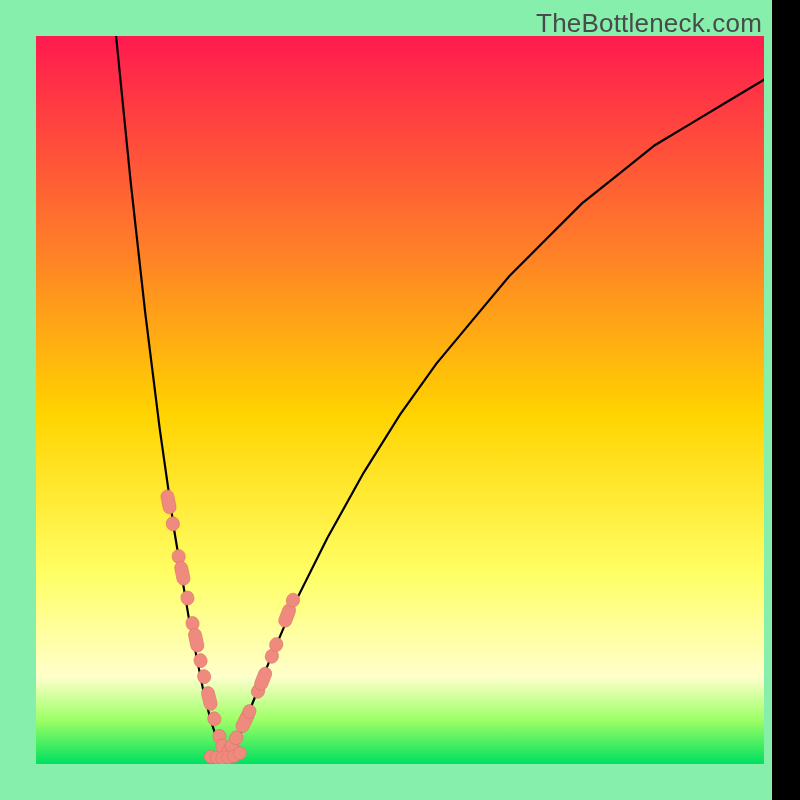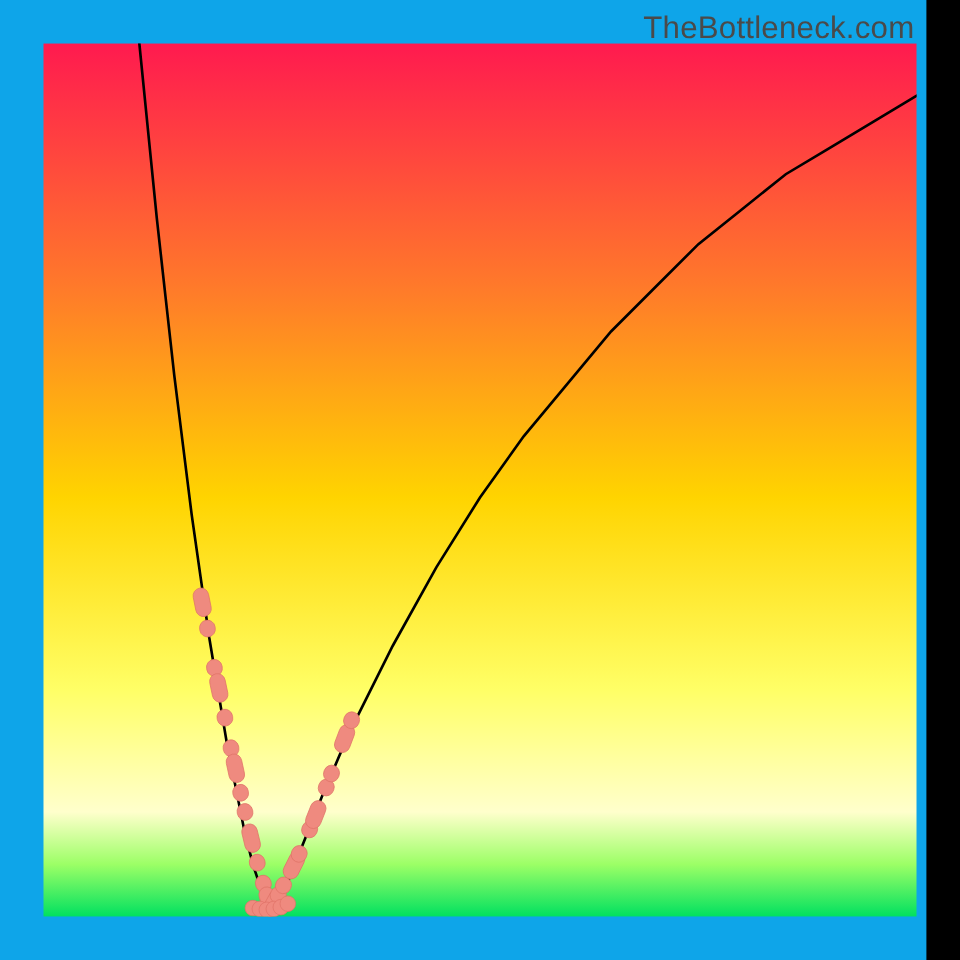--- a/index.html
+++ b/index.html
@@ -10,21 +10,21 @@
     overflow: hidden;
     background: #000;
     font-family: Arial, Helvetica, sans-serif;
   }
   .frame {
     position: absolute;
     left: 0;
     top: 0;
     width: 772px;
     height: 800px;
-    background: #0ea5e9;
+    background: #86efac;
     text-decoration: underline;
   }
   .plot-area {
     position: absolute;
     left: 36px;
     top: 36px;
     width: 728px;
     height: 728px;
     overflow: hidden;
   }

